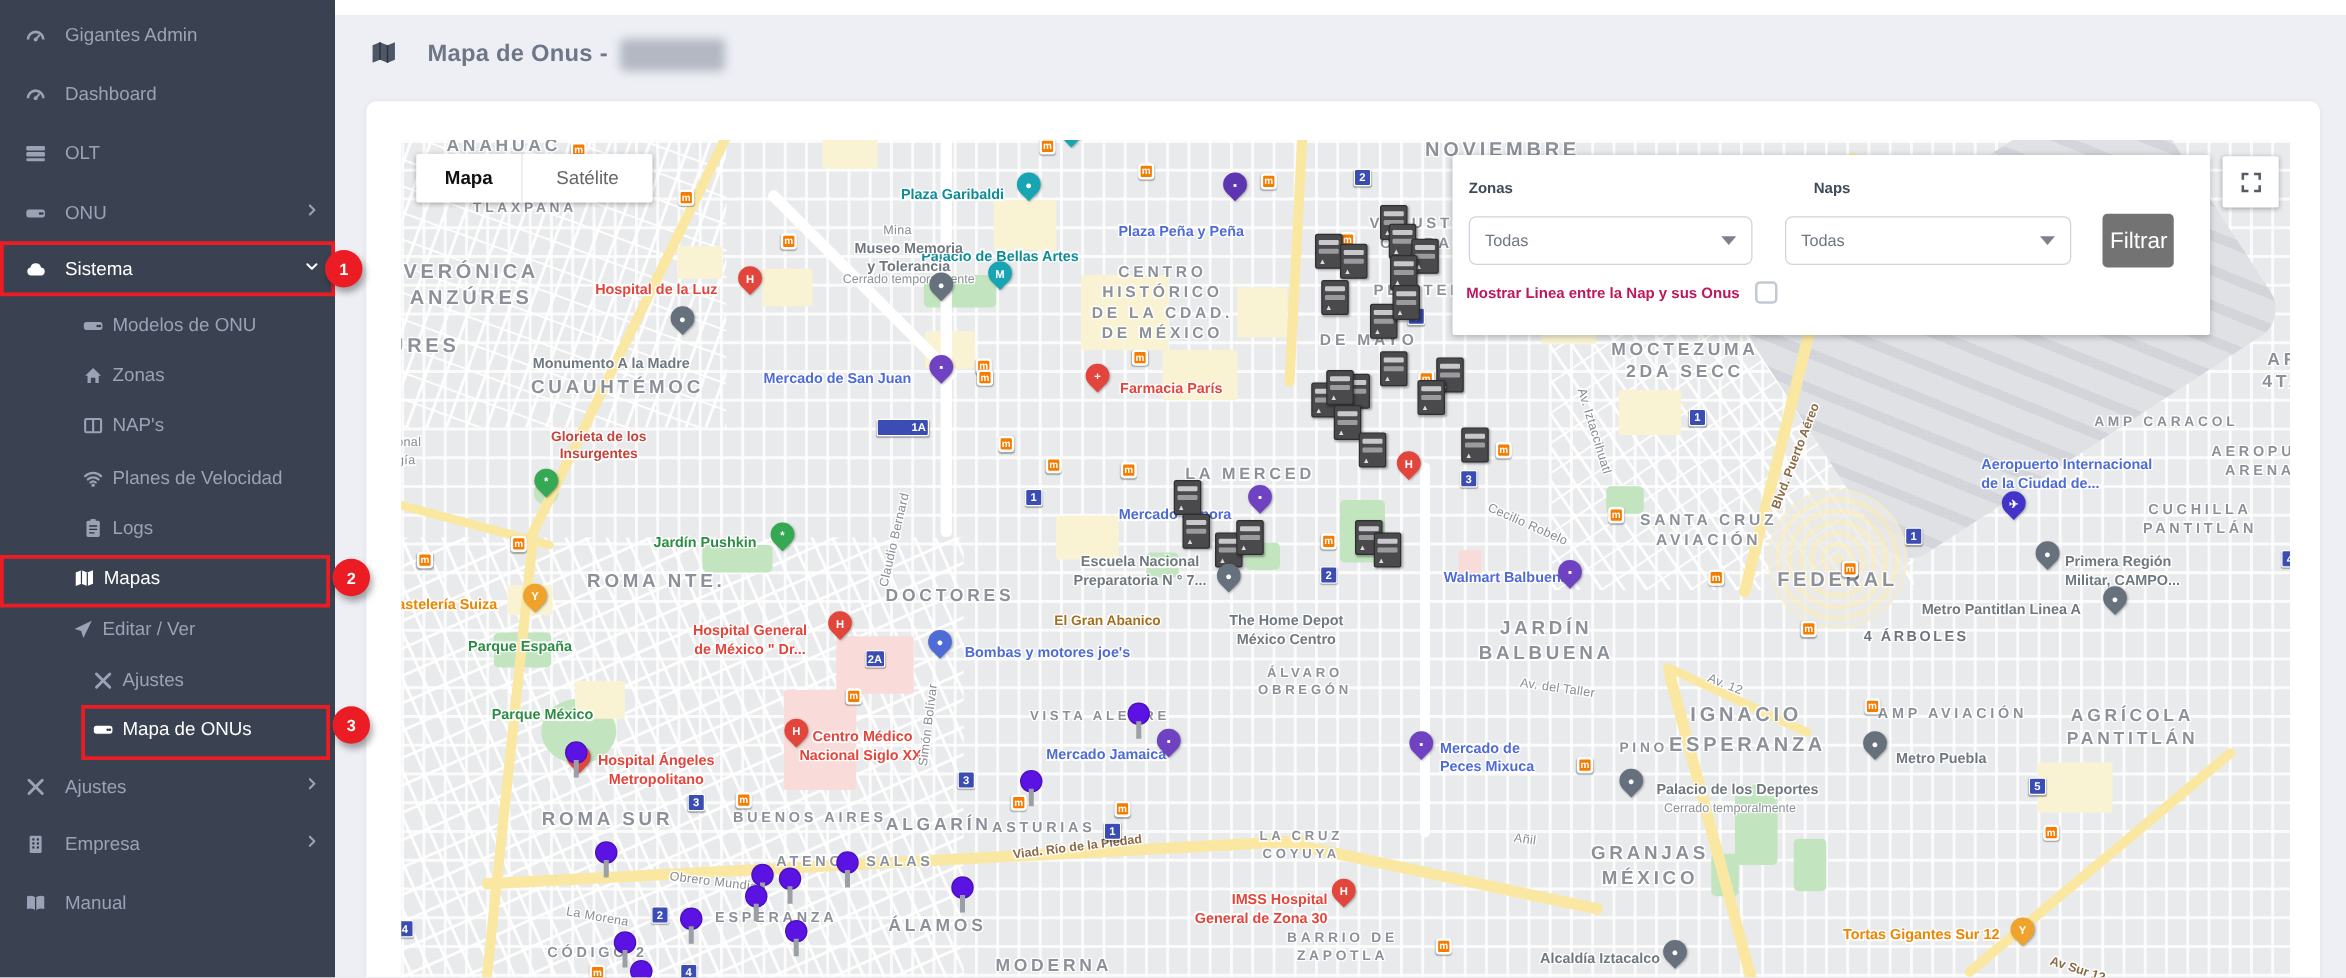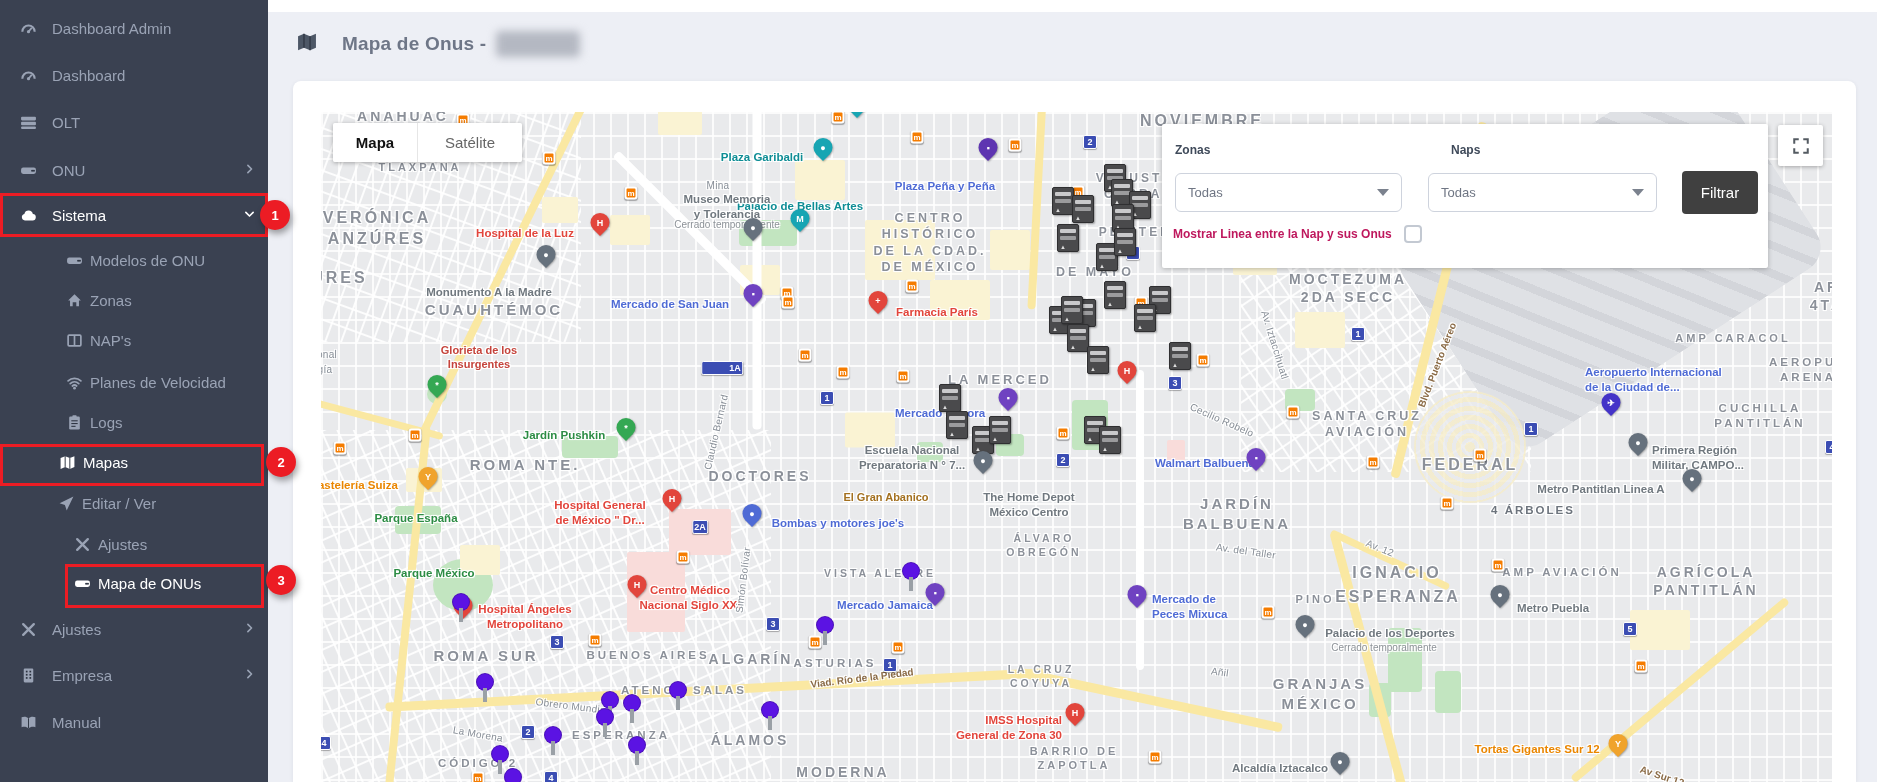--- a/index.html
+++ b/index.html
@@ -68,21 +68,21 @@
   .mt-btn{background:#fff;display:flex;align-items:center;justify-content:center;font-size:15px;cursor:pointer;}
   #mt-map{width:84px;font-weight:bold;color:#111;}
   #mt-sat{width:104px;color:#666;border-left:1px solid #e6e6e6;}
   #fullscreen-btn{position:absolute;left:1778px;top:125px;width:45px;height:41px;background:#fff;border-radius:2px;display:flex;align-items:center;justify-content:center;z-index:12;box-shadow:0 1px 4px rgba(0,0,0,.3);cursor:pointer;}
   #fullscreen-btn svg{width:18px;height:18px;}
   
   #filter-panel{position:absolute;left:1162px;top:124px;width:606px;height:144px;background:#fff;border-radius:2px;box-shadow:0 1px 5px rgba(0,0,0,.25);z-index:11;}
   .fp-label{position:absolute;font-size:12px;font-weight:bold;color:#3f4a5a;}
   .fp-select{position:absolute;height:39px;border:1px solid #ced3dd;border-radius:6px;background:#fff;display:flex;align-items:center;padding:0 12px;box-sizing:border-box;font-size:13px;color:#6f7684;cursor:pointer;}
   .fp-select .arr{position:absolute;right:12px;width:0;height:0;border-left:6px solid transparent;border-right:6px solid transparent;border-top:7px solid #7b828e;}
-  #filtrar-btn{position:absolute;left:520px;top:47px;width:76px;height:43px;background:#404040;border:none;border-radius:4px;color:#fff;font-size:15px;font-family:"Liberation Sans",sans-serif;cursor:pointer;}
+  #filtrar-btn{position:absolute;left:520px;top:47px;width:57px;height:43px;background:#737373;border:none;border-radius:4px;color:#fff;font-size:18px;font-family:"Liberation Sans",sans-serif;cursor:pointer;}
   #fp-checkrow{position:absolute;left:11px;top:101px;display:flex;align-items:center;}
   #fp-checklabel{font-size:12px;font-weight:bold;color:#be185d;}
   #fp-checkbox{width:18px;height:18px;border:2px solid #c3c9d2;border-radius:4px;background:#fff;margin-left:12px;cursor:pointer;box-sizing:border-box;}
   
   .anno-box{position:absolute;border:3px solid #ec1c24;z-index:30;pointer-events:none;}
   .anno-badge{position:absolute;width:30px;height:30px;border-radius:50%;background:#ec1c24;color:#fff;font-size:13px;font-weight:bold;display:flex;align-items:center;justify-content:center;transform:translate(-50%,-50%);z-index:31;box-shadow:2px 4px 6px rgba(0,0,0,.35);}
 </style>
 </head>
 <body>
 
@@ -90,21 +90,21 @@
 
 <div id="sidebar">
     <div class="sb-item" data-lvl="0" style="top: 9px; padding-left: 18px;">
       <span class="sb-ic">
         <svg viewBox="0 0 16 16">
           <path d="M2.2 11a5.8 5.8 0 0 1 11.6 0" fill="none" stroke="currentColor" stroke-width="2"></path>
           <path d="M8 11l3-3.6" stroke="currentColor" stroke-width="1.6"></path>
           <circle cx="8" cy="11" r="1.5" fill="currentColor"></circle>
         </svg>
       </span>
-      <span class="sb-lb">Dashboard Admin</span>
+      <span class="sb-lb">Gigantes Admin</span>
     </div>
     <div class="sb-item" data-lvl="0" style="top: 56px; padding-left: 18px;">
       <span class="sb-ic">
         <svg viewBox="0 0 16 16">
           <path d="M2.2 11a5.8 5.8 0 0 1 11.6 0" fill="none" stroke="currentColor" stroke-width="2"></path>
           <path d="M8 11l3-3.6" stroke="currentColor" stroke-width="1.6"></path>
           <circle cx="8" cy="11" r="1.5" fill="currentColor"></circle>
         </svg>
       </span>
       <span class="sb-lb">Dashboard</span>
@@ -453,21 +453,21 @@
     <div class="ml ml-st" style="left: 251px; top: 594px; transform: translate(-50%, -50%) rotate(7deg);">Obrero Mundial</div>
     <div class="ml ml-stb" style="left: 1341px; top: 664px; transform: translate(-50%, -50%) rotate(18deg);">Av Sur 12</div>
     <div class="msq" style="left: 506px; top: 286px;">1</div>
     <div class="msq" style="left: 1210px; top: 317px;">1</div>
     <div class="msq" style="left: 569px; top: 553px;">1</div>
     <div class="msq" style="left: 1037px; top: 222px;">1</div>
     <div class="msq" style="left: 742px; top: 348px;">2</div>
     <div class="msq" style="left: 207px; top: 620px;">2</div>
     <div class="msq" style="left: 769px; top: 30px;">2</div>
     <div class="msq" style="left: 379px; top: 415px;">2A</div>
-    <div class="msq" style="left: 401px; top: 256px; padding-left: 27px;">1A</div>
+    <div class="msq" style="left: 401px; top: 230px; padding-left: 27px;">1A</div>
     <div class="msq" style="left: 236px; top: 530px;">3</div>
     <div class="msq" style="left: 452px; top: 512px;">3</div>
     <div class="msq" style="left: 812px; top: 141px;">3</div>
     <div class="msq" style="left: 854px; top: 271px;">3</div>
     <div class="msq" style="left: 3px; top: 631px;">4</div>
     <div class="msq" style="left: 1511px; top: 335px;">4</div>
     <div class="msq" style="left: 230px; top: 666px;">4</div>
     <div class="msq" style="left: 1309px; top: 517px;">5</div>
     <div class="ment" style="left: 142px; top: 8px;">m</div>
     <div class="ment" style="left: 228px; top: 46px;">m</div>

